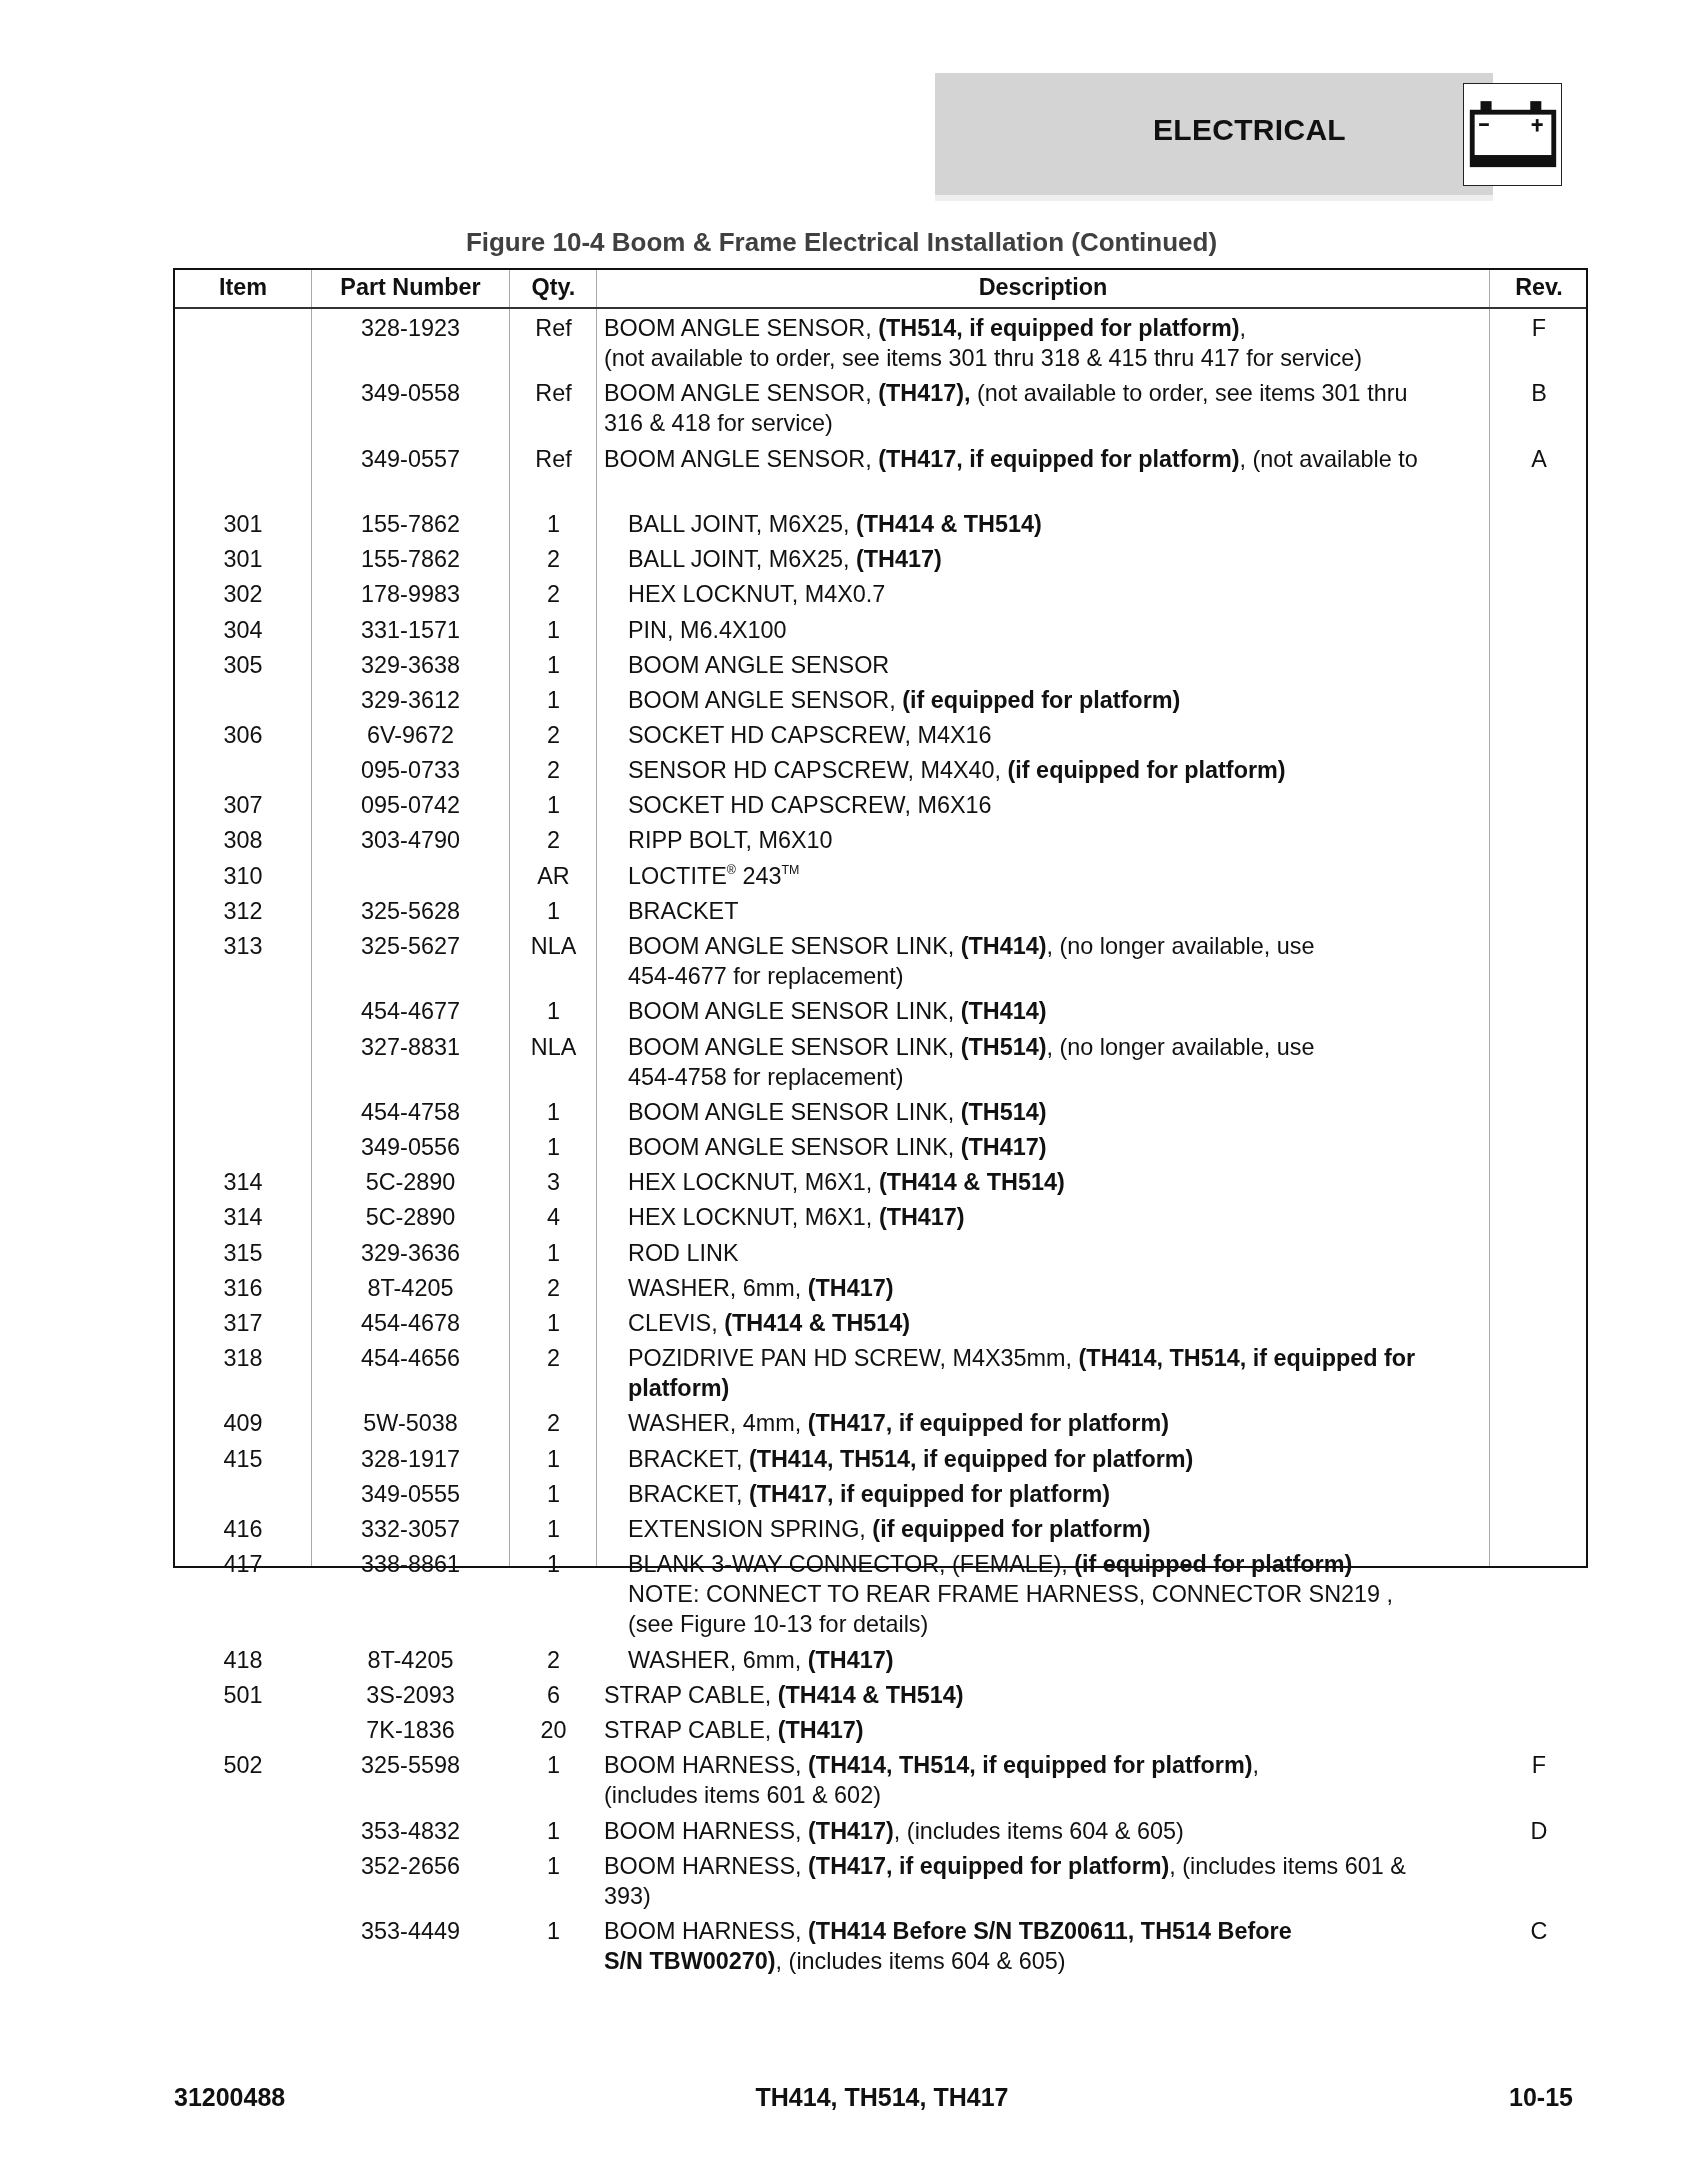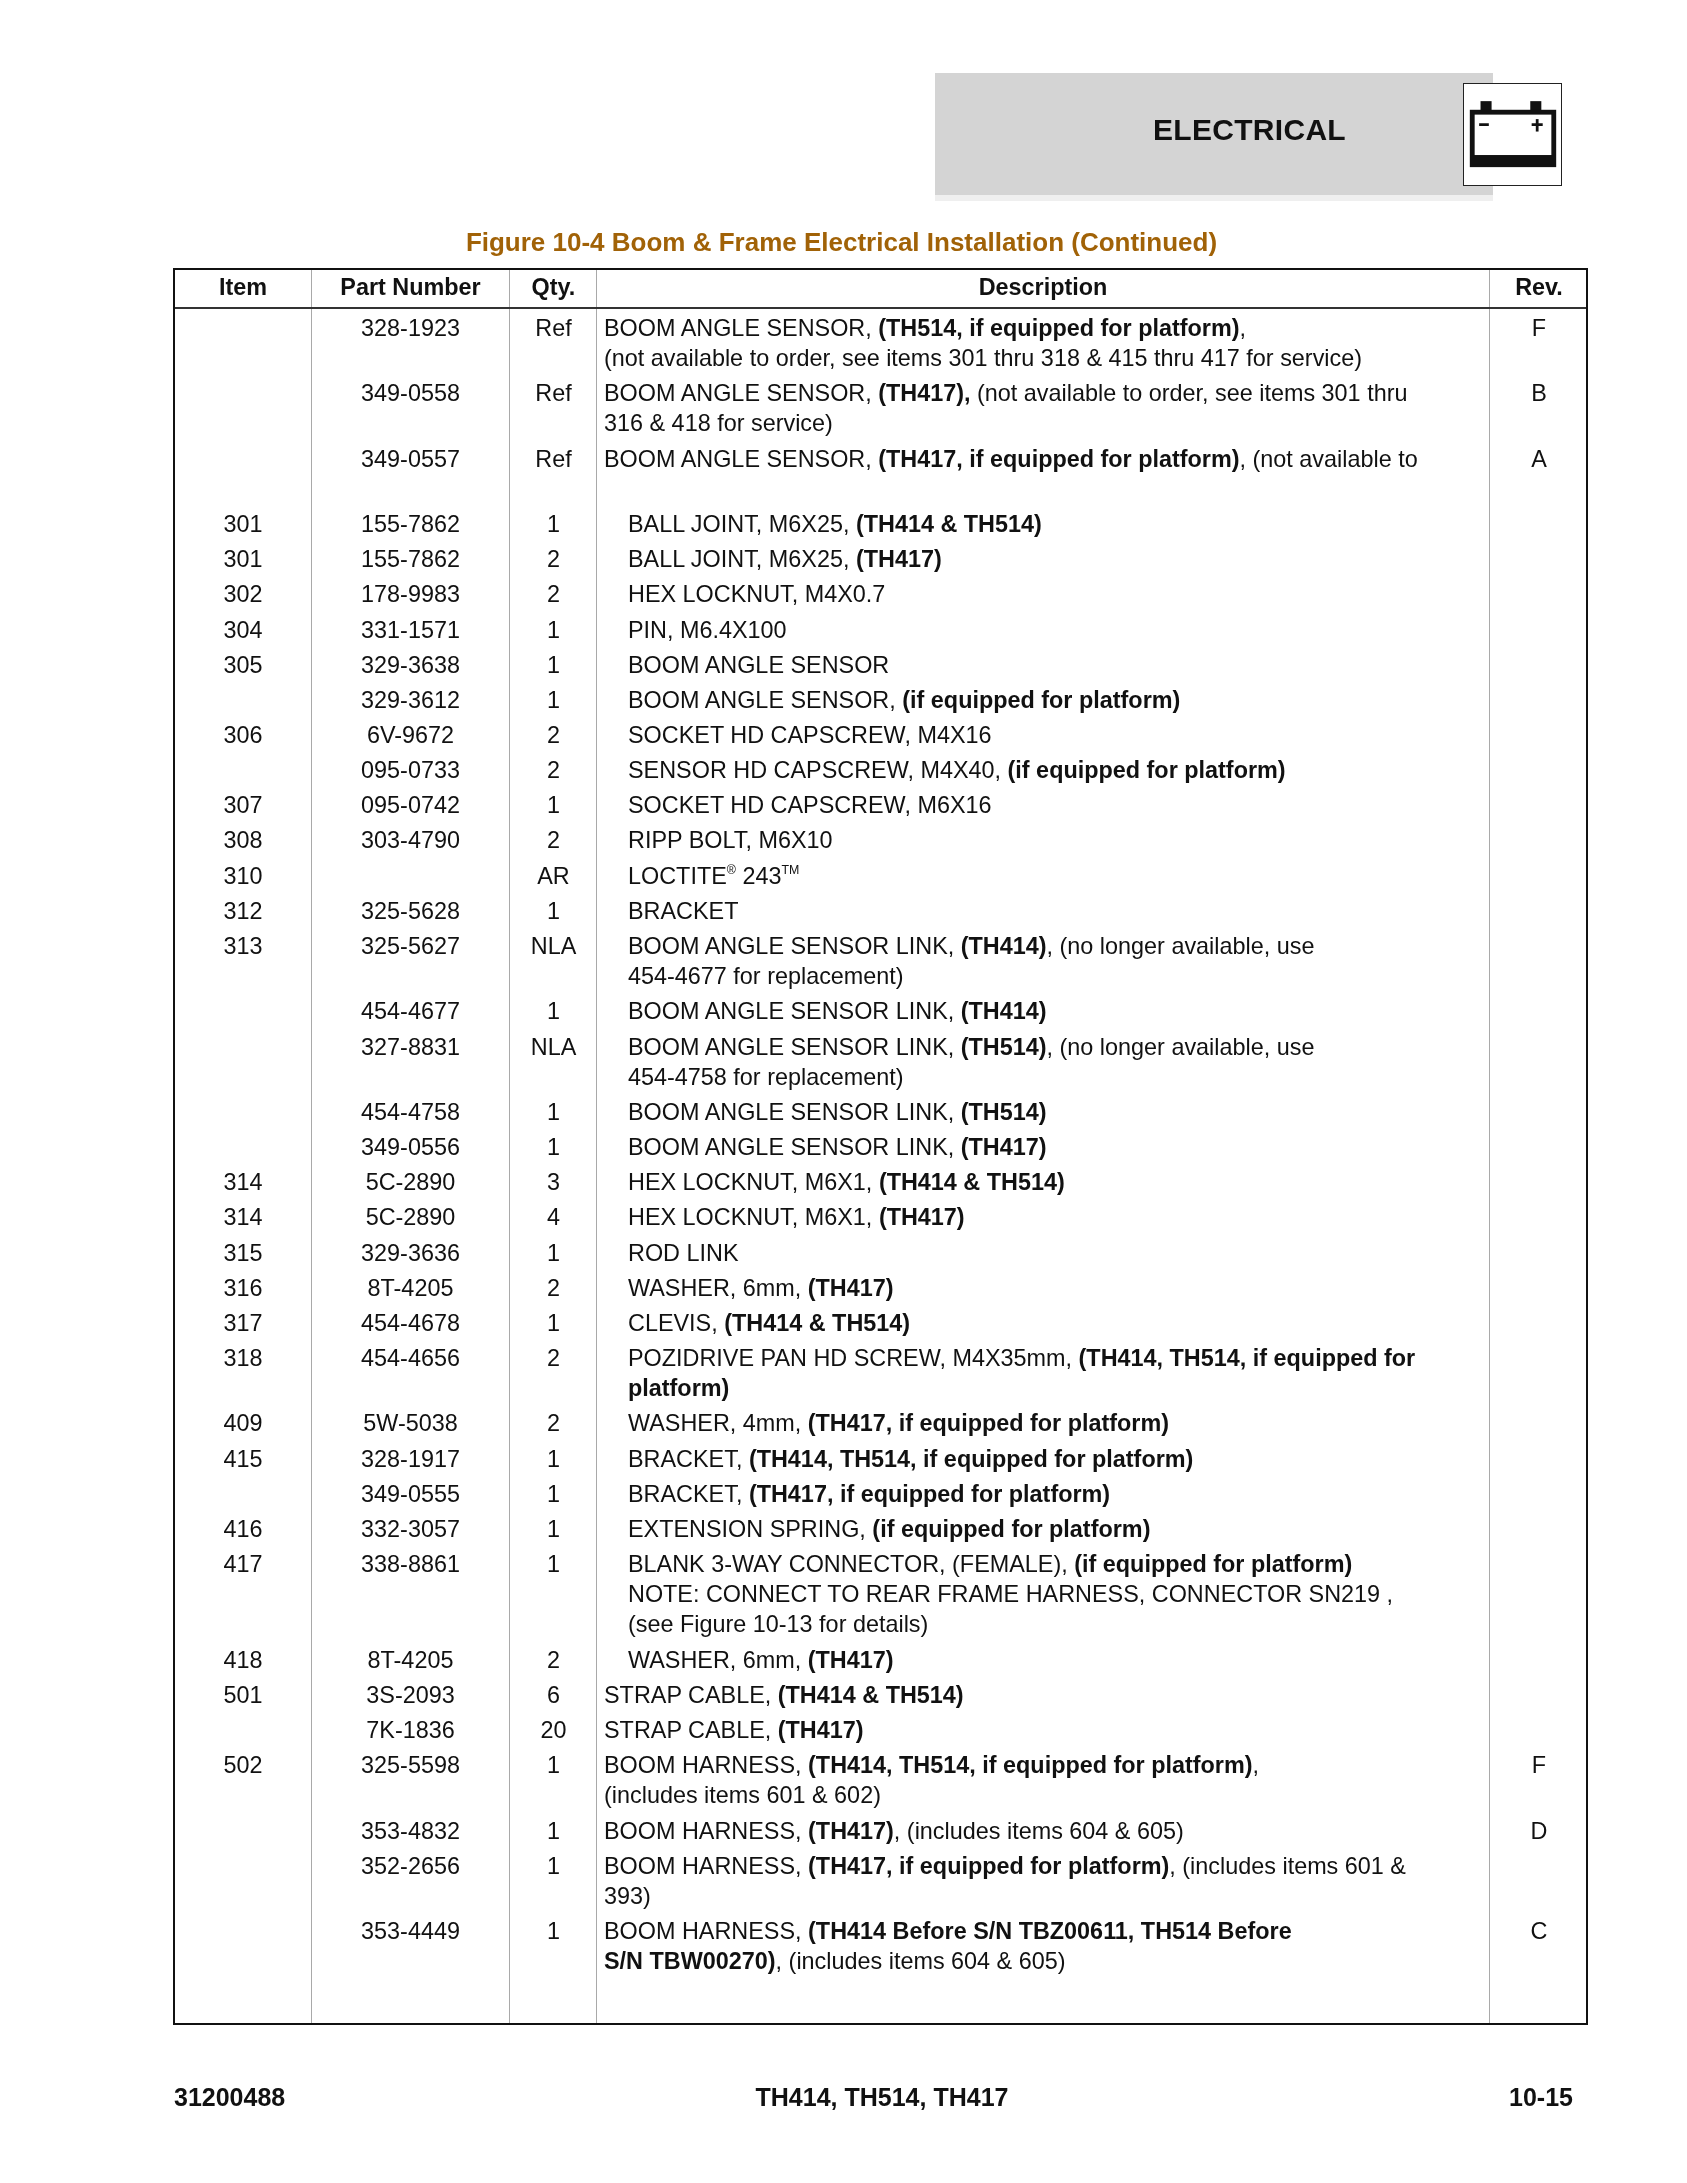--- a/index.html
+++ b/index.html
@@ -15,24 +15,24 @@
     position: absolute; right: 147px; top: 40px;
     font-size: 30px; font-weight: bold; letter-spacing: 0.3px; color: #111;
   }
   .battery-box {
     position: absolute; left: 528px; top: 9.6px; width: 99px; height: 103px;
     background: #fff; border: 1.4px solid #222; box-sizing: border-box;
   }
   .battery-box svg { position: absolute; left: 4.1px; top: 13.8px; }
   .figure-title {
     position: absolute; left: 0; width: 1683px; top: 227px; text-align: center;
-    font-size: 26px; font-weight: bold; color: #a16207;
+    font-size: 26px; font-weight: bold; color: #404040;
   }
   .parts-table {
-    position: absolute; left: 173px; top: 268px; width: 1415px; height: 1757px;
+    position: absolute; left: 173px; top: 268px; width: 1415px; height: 1300px;
     border: 2.1px solid #111; box-sizing: border-box;
   }
   .col-line { position: absolute; top: 0; bottom: 0; width: 1.4px; background: #a9a9a9; }
   .head-row {
     position: absolute; left: 0; right: 0; top: 0; height: 39px;
     border-bottom: 2.1px solid #333; box-sizing: border-box;
   }
   .hcell {
     position: absolute; top: 4.1px; font-size: 23.4px; font-weight: bold; text-align: center;
   }

